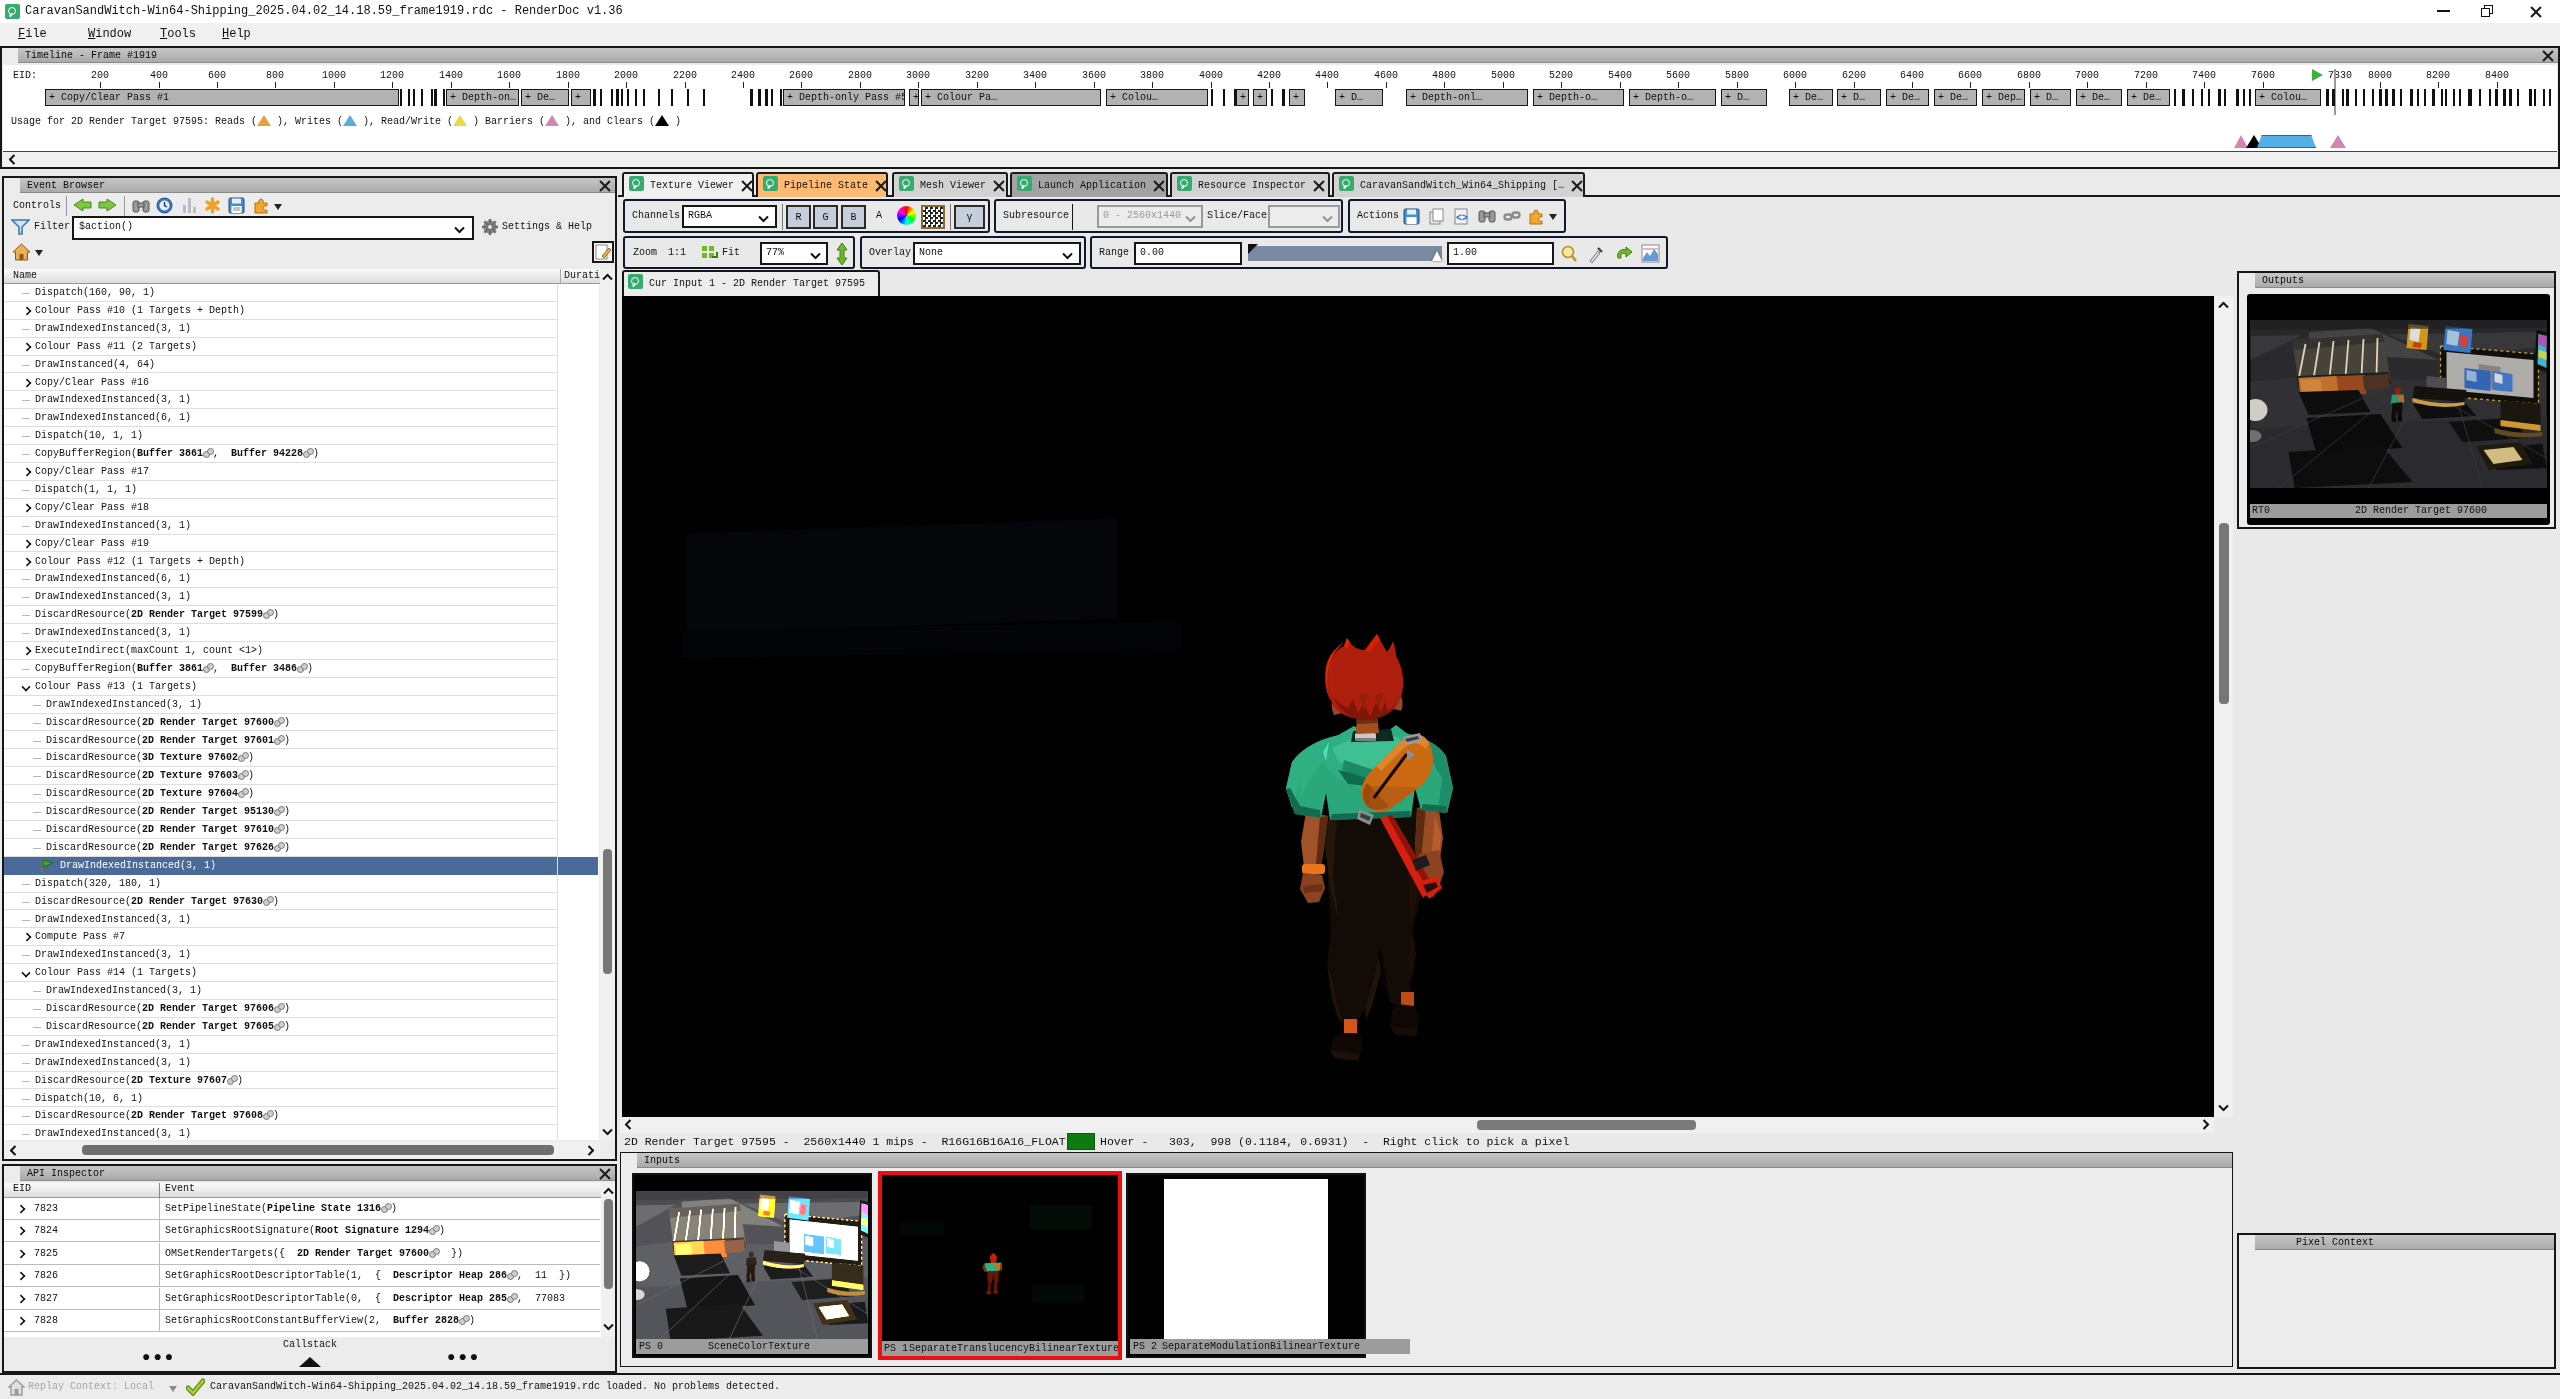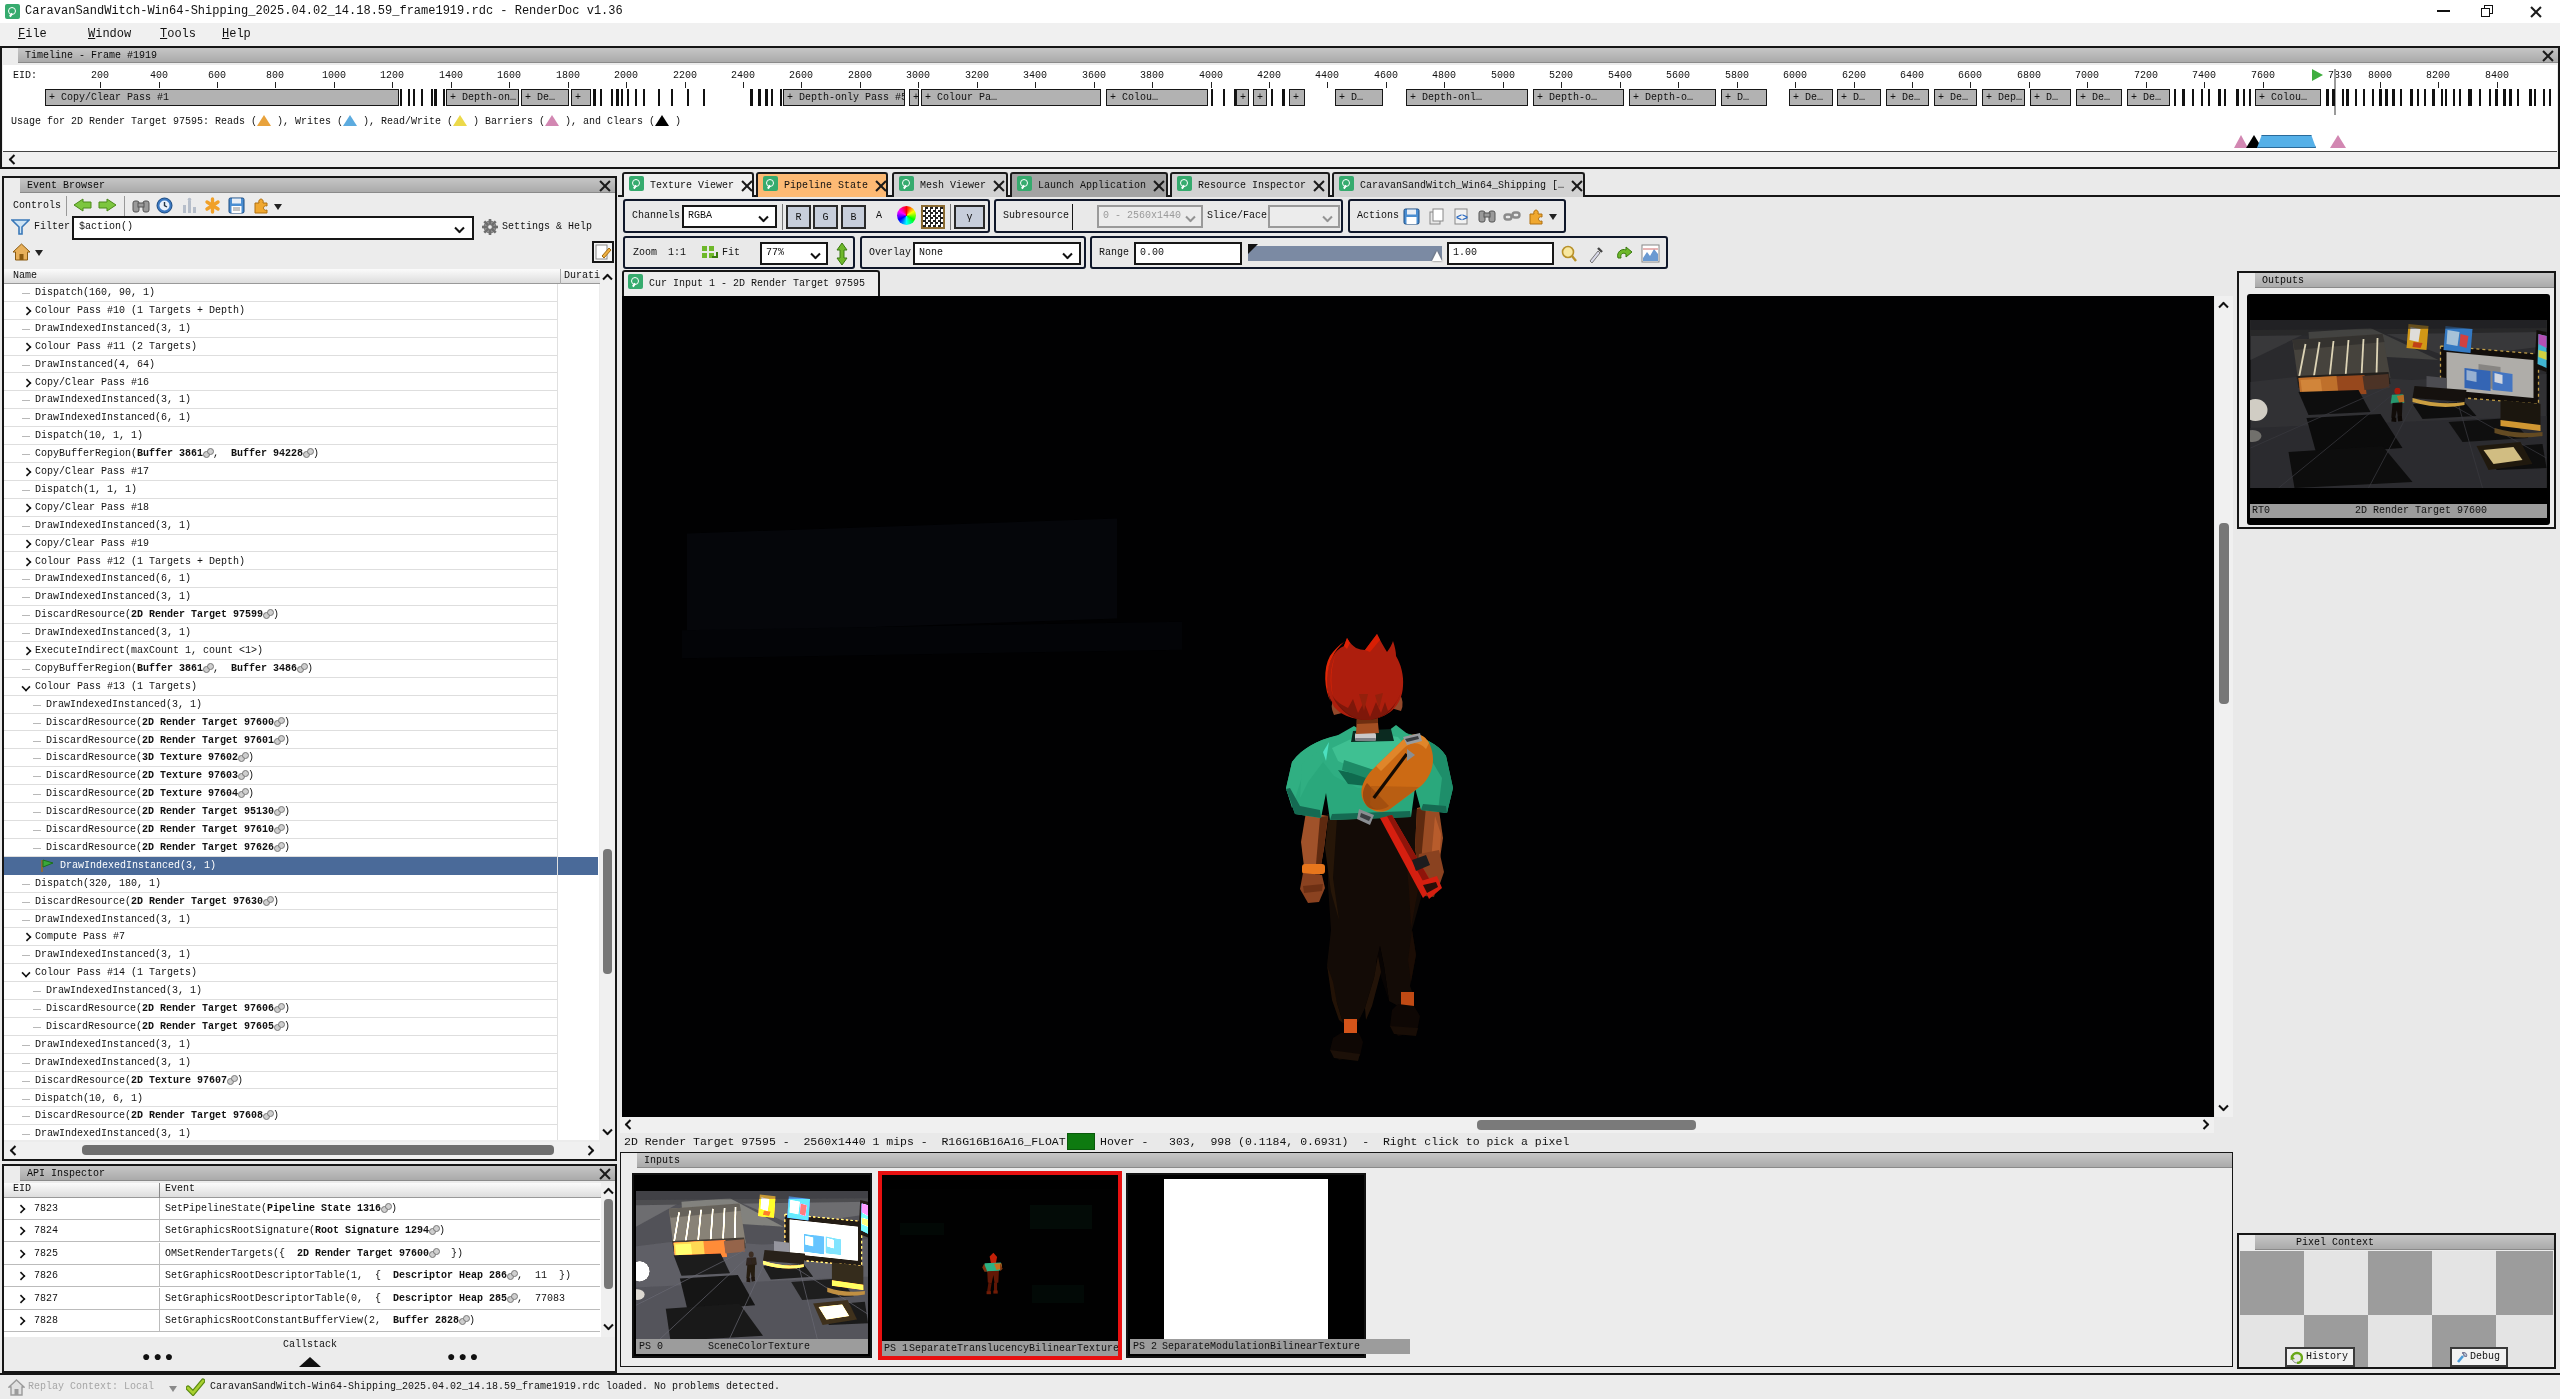--- a/index.html
+++ b/index.html
@@ -851,32 +851,20 @@
 <polygon points="147,103 154,102 155,110 148,111" fill="#0e0906"></polygon>
 </g>
 
 <polygon points="0,0 296,0 296,8 0,10" fill="#222224" opacity="0.6"></polygon>
 </svg>
       <div style="position:absolute;left:3px;bottom:7px;width:297px;height:14px;background:#9c9c9c;line-height:14px;color:#111;"><span style="margin-left:2px;">RT0</span><span style="position:absolute;left:105px;">2D Render Target 97600</span></div>
     </div>
   </div>
 <div class="panel" style="left:2237px;top:1233px;width:319px;height:136px;">
     <div class="ptitle" style="height:15px;line-height:15px;padding-left:41px;">Pixel Context</div>
-    <div class="p" style="left:1px;top:16px;width:313px;height:116px;overflow:hidden;background:#e4e4e4;">
-      <div style="position:absolute;left:0;top:0;width:100%;height:100%;background:conic-gradient(#e4e4e4 25%,#9c9c9c 25% 50%,#e4e4e4 50% 75%,#9c9c9c 75%) 0 0/128px 128px;"></div>
-      <div style="position:absolute;left:45px;top:96px;width:70px;height:20px;background:#f2f2f2;border:2px solid #3a3a3a;line-height:16px;text-align:center;"><svg style="position:absolute;left:3px;top:2px;" width="13" height="13">
-          <circle cx="7" cy="7" r="5" fill="#e8e8e8" stroke="#888"></circle>
-          <path d="M2 7 A 5 5 0 1 1 7 12" fill="none" stroke="#6aa818" stroke-width="2.4"></path>
-          <path d="M1 4 L5 8 L0.5 9 Z" fill="#6aa818"></path>
-        </svg><span style="margin-left:14px;">History</span></div>
-      <div style="position:absolute;left:210px;top:96px;width:58px;height:20px;background:#f2f2f2;border:2px solid #3a3a3a;line-height:16px;text-align:center;"><svg style="position:absolute;left:3px;top:2px;" width="13" height="13">
-          <path d="M3 11 L8 5" stroke="#4a9ad8" stroke-width="2.6"></path>
-          <path d="M7 2 C10 0.5 12.5 3 11.5 5.5 L9 5 L8.5 2.5 Z" fill="#b8c8d8" stroke="#668"></path>
-        </svg><span style="margin-left:12px;">Debug</span></div>
-    </div>
   </div>
 <div class="p" style="left:0;top:1373px;width:2560px;height:2px;background:#161616;"></div>
 <div class="p" style="left:0;top:1375px;width:2560px;height:24px;background:#ececec;">
     <svg style="position:absolute;left:8px;top:4px;" width="17" height="17">
       <path d="M8.5 1 L16 8 L14 8 L14 16 L3 16 L3 8 L1 8 Z" fill="#e0e0e0" stroke="#9a9a9a" stroke-width="1.4"></path>
       <rect x="6.5" y="10" width="4" height="6" fill="#9a9a9a"></rect>
     </svg>
     <span style="position:absolute;left:28px;top:6px;color:#a6a6a6;">Replay Context: Local</span>
     <span class="arwd" style="left:169px;top:11px;border-top-color:#8a8a8a;"></span>
     <svg style="position:absolute;left:186px;top:3px;" width="19" height="18">

